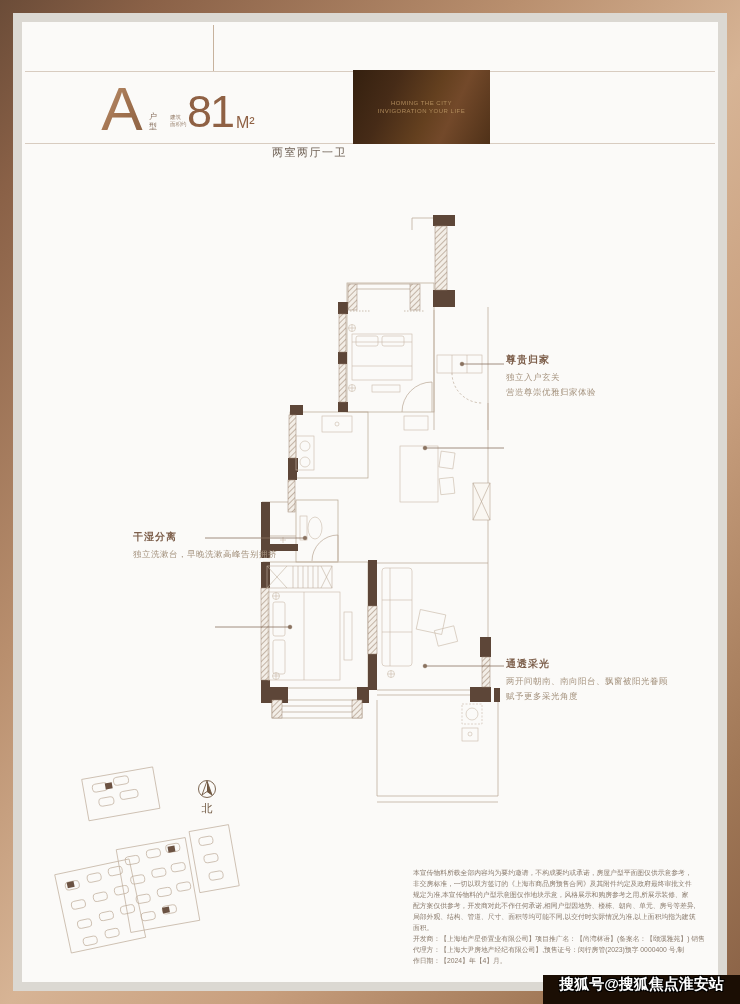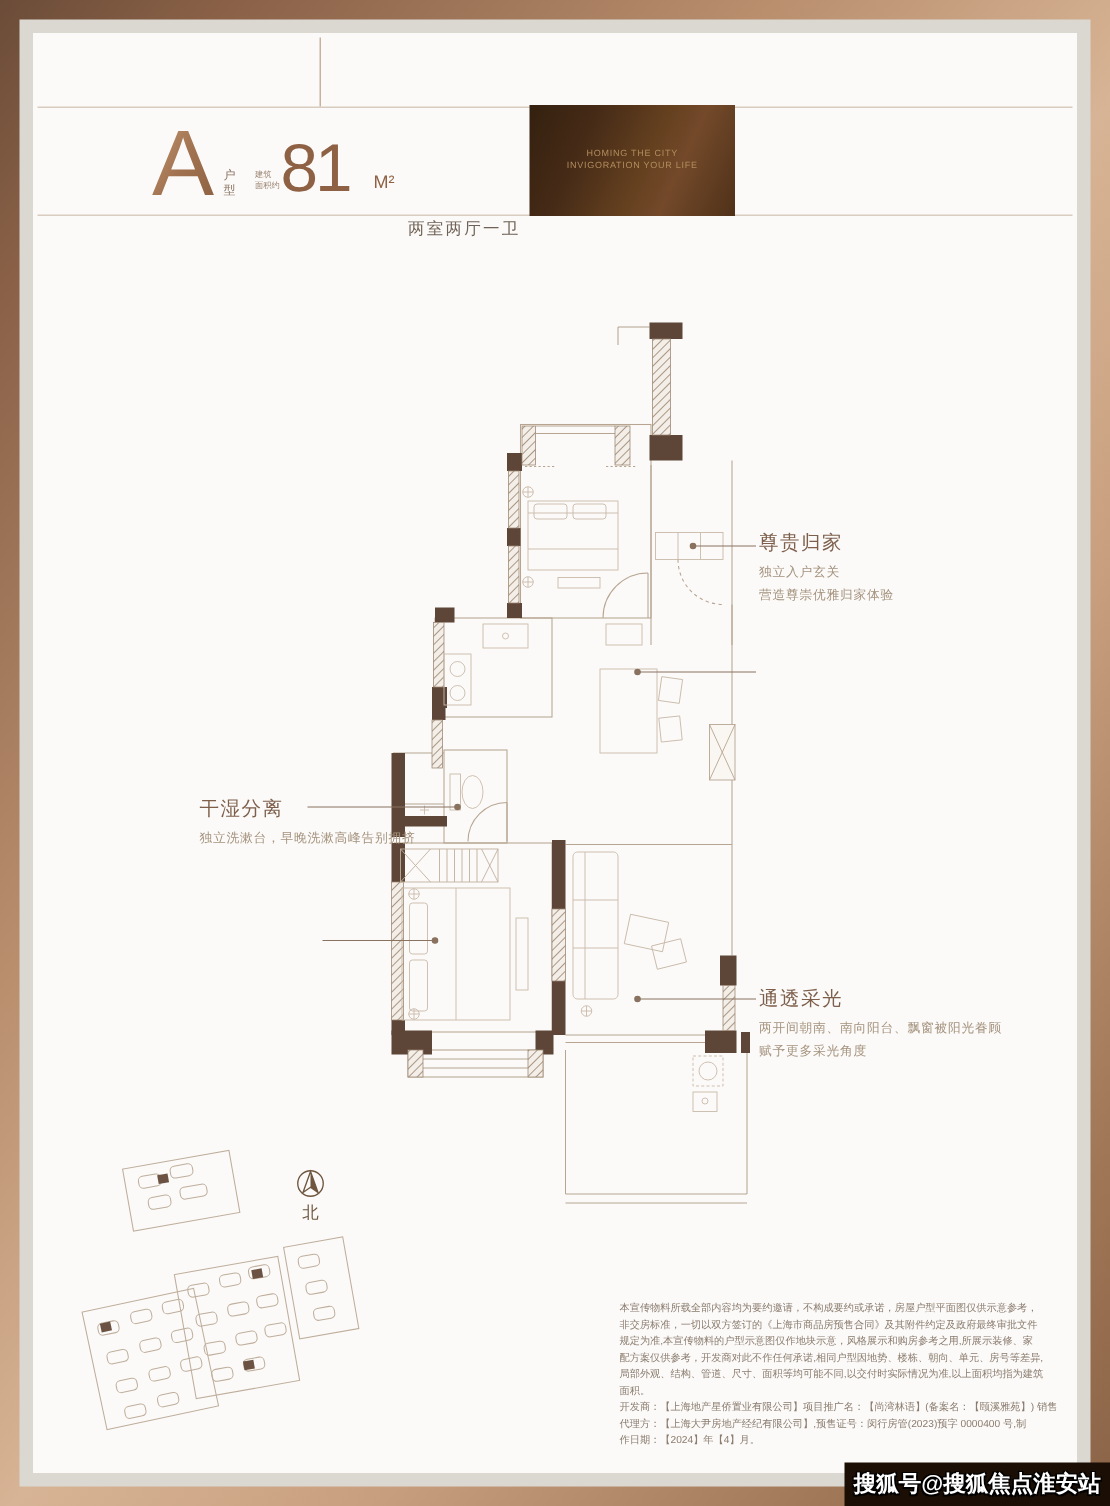--- a/index.html
+++ b/index.html
@@ -8,38 +8,38 @@
     background:linear-gradient(128deg,#6b4c38 0%,#8a6147 10%,#b98f6e 34%,#d7b495 52%,#c89f7e 68%,#a07756 88%,#8a6246 100%);}
   .band{position:absolute;left:13px;top:13px;right:13px;bottom:13px;background:#dbd8d2;}
   .page{position:absolute;left:22px;top:22px;right:22px;bottom:22px;background:#fbfaf8;}
   
   .hline{position:absolute;height:1px;background:#d8ccc0;}
   .vline-top{position:absolute;left:213px;top:25px;width:1px;height:46px;background:#c7b29d;}
   .type-letter-svg{position:absolute;left:92px;top:74px;}
   .type-label{position:absolute;left:149px;top:112px;width:10px;font-size:8px;line-height:9.5px;color:#8a7261;word-break:break-all;}
   .area-prefix{position:absolute;left:170px;top:114px;width:24px;font-size:5.5px;line-height:6.5px;color:#9b8471;text-align:justify;}
   .area-num{position:absolute;left:187px;top:86px;font-size:45px;letter-spacing:-2px;color:#8f6144;text-align:center;}
-  .area-unit{position:absolute;left:249px;top:114px;font-size:12px;color:#8f6144;}
+  .area-unit{position:absolute;left:236px;top:114px;font-size:16px;color:#8f6144;}
   .layout-text{position:absolute;left:272px;top:117px;font-size:11px;letter-spacing:1.5px;color:#6f6155;margin-top:28px;}
   .banner{position:absolute;left:353px;top:70px;width:137px;height:74px;
     background:linear-gradient(115deg,#34200f 0%,#462b17 28%,#64401f 55%,#73492a 70%,#4f3118 100%);
     display:flex;flex-direction:column;align-items:center;justify-content:center;}
   .banner div{font-size:6px;line-height:8px;color:#b18c5c;letter-spacing:.5px;white-space:nowrap;}
   
   .ann{position:absolute;}
-  .ann-title{font-size:13px;font-weight:normal;color:#7d5f4b;letter-spacing:1px;margin-bottom:3px;}
+  .ann-title{font-size:10px;font-weight:bold;color:#7d5f4b;letter-spacing:1px;margin-bottom:3px;}
   .ann-line{font-size:8.5px;line-height:14.5px;color:#a5937f;letter-spacing:.5px;white-space:nowrap;}
   
   .north-label{position:absolute;left:196px;top:801px;width:22px;text-align:center;font-size:11px;color:#6e563f;}
   
   .disclaimer{position:absolute;left:413px;top:867px;width:300px;}
   .disclaimer div{font-size:6.8px;line-height:11px;color:#8b7c6e;white-space:nowrap;letter-spacing:0;}
   
-  .watermark{position:absolute;right:0;bottom:0;width:177px;height:29px;background:#1b0e04;
-    display:flex;align-items:center;justify-content:center;}
+  .watermark{position:absolute;right:0;bottom:0;width:197px;height:29px;background:#1b0e04;
+    display:flex;align-items:flex-start;justify-content:center;}
   .watermark span{color:#ffffff;font-weight:bold;font-size:15px;white-space:nowrap;
     text-shadow:1px 1px 0 #000,-1px 1px 0 #000,1px -1px 0 #000,-1px -1px 0 #000;}
   svg.planlayer{position:absolute;left:0;top:0;}
 </style>
 </head>
 <body>
 
 <div class="stage">
   <div class="band"></div>
   <div class="page"></div>

